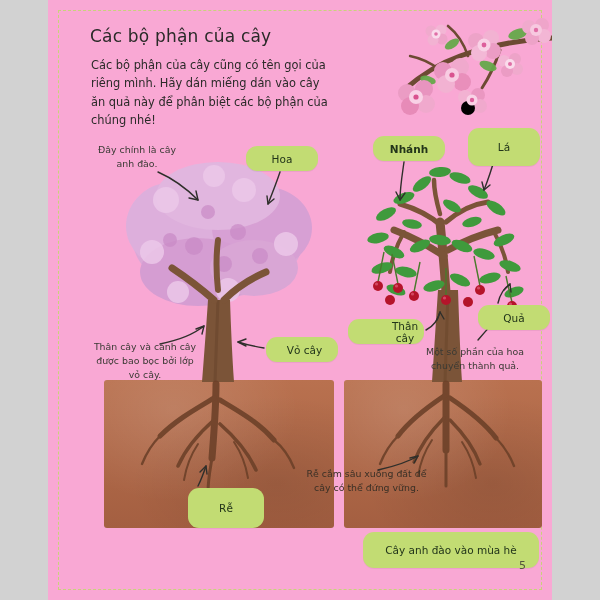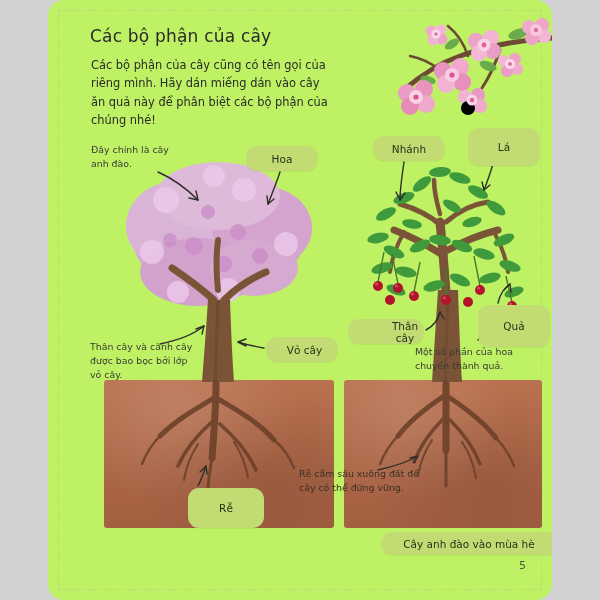--- a/index.html
+++ b/index.html
@@ -12,23 +12,22 @@
     background: #d2d2d2;
     font-family: "DejaVu Sans", sans-serif;
     overflow: hidden;
   }
   .page {
     position: absolute;
     left: 48px;
     top: 0;
     width: 504px;
     height: 600px;
-    background: #bef264;
+    background: #f9a8d4;
     overflow: hidden;
-    border-radius: 16px;
   }
   .page-border {
     position: absolute;
     left: 10px;
     top: 10px;
     right: 10px;
     bottom: 10px;
     border: 1px dashed #c9d27a;
     pointer-events: none;
   }
@@ -66,35 +65,36 @@
     font-size: 10.5px;
     display: flex;
     align-items: center;
     justify-content: center;
     box-shadow: 0 1px 0 rgba(0,0,0,0.05);
     text-align: center;
     padding: 0 6px;
     box-sizing: border-box;
   }
   .chip-hoa    { left: 198px; top: 146px; width: 72px;  height: 25px; text-align: center; }
-  .chip-nhanh  { left: 325px; top: 136px; width: 72px;  height: 25px; }
+  .chip-nhanh  { left: 325px; top: 136px; width: 72px;  height: 25px; font-weight: bold; }
   .chip-la     { left: 420px; top: 128px; width: 72px;  height: 38px; }
   .chip-vocay  { left: 218px; top: 337px; width: 72px;  height: 25px; padding-left: 11px; }
   .chip-thancay{ left: 300px; top: 319px; width: 76px;  height: 25px; padding-left: 44px; }
-  .chip-qua    { left: 430px; top: 305px; width: 72px;  height: 42px; }
+  .chip-qua    { left: 430px; top: 305px; width: 72px;  height: 25px; }
   .chip-re     { left: 108px; top: 488px; width: 76px;  height: 40px; margin-left: 32px; }
   .chip-spring { left: 106px; top: 532px; width: 186px; height: 27px; }
-  .chip-summer { left: 333px; top: 532px; width: 176px; height: 23px; }
+  .chip-summer { left: 315px; top: 532px; width: 176px; height: 36px; }
 
   
   .note {
     position: absolute;
     font-size: 9.4px;
     line-height: 1.5;
     color: #3a3a34;
+    text-align: center;
   }
   .note-cherry { left: 43px;  top: 143px; width: 92px; }
   .note-bark   { left: 42px;  top: 340px; width: 110px; }
   .note-fruit  { left: 367px; top: 345px; width: 120px; }
   .note-root   { left: 251px; top: 467px; width: 135px; color: #3a3026; }
 
   
   .page-number {
     position: absolute;
     right: 26px;

